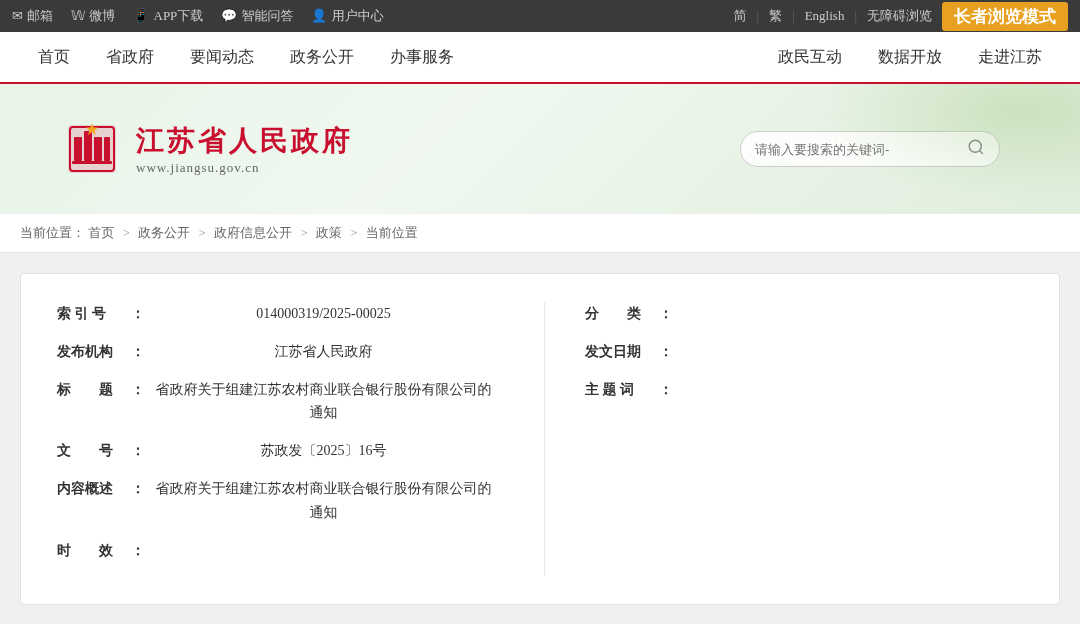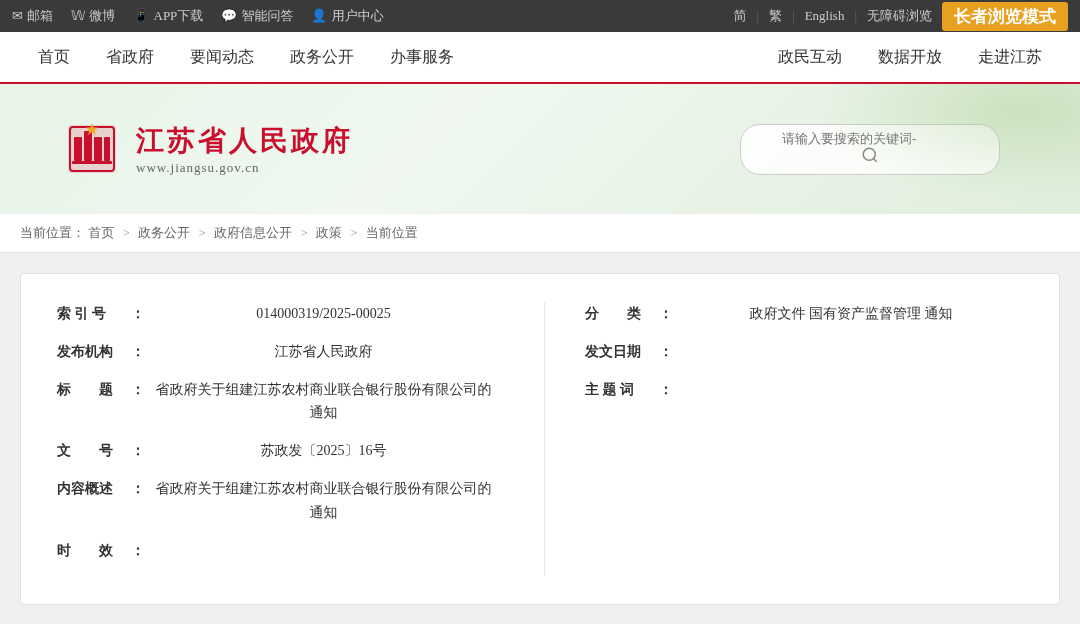--- a/index.html
+++ b/index.html
@@ -107,21 +107,20 @@
       letter-spacing: 1px;
     }
     .banner-search {
       display: flex;
       align-items: center;
       background: rgba(255,255,255,0.85);
       border: 1px solid #ccc;
       border-radius: 20px;
       padding: 6px 14px;
       width: 260px;
-      flex-direction: column;
     }
     .search-input {
       border: none;
       background: transparent;
       outline: none;
       flex: 1;
       font-size: 13px;
       color: #999;
     }
     .search-icon-btn {
@@ -337,21 +336,20 @@
           <span class="meta-value"></span>
         </div>
 
       </div>
 
       <div class="meta-right">
 
         <div class="meta-row">
           <span class="meta-label">分　　类</span>
           <span class="meta-colon">：</span>
-          <span class="meta-value">政府文件 国有资产监督管理 通知</span>
         </div>
 
         <div class="meta-row">
           <span class="meta-label">发文日期</span>
           <span class="meta-colon">：</span>
         </div>
 
         <div class="meta-row">
           <span class="meta-label">主 题 词</span>
           <span class="meta-colon">：</span>

